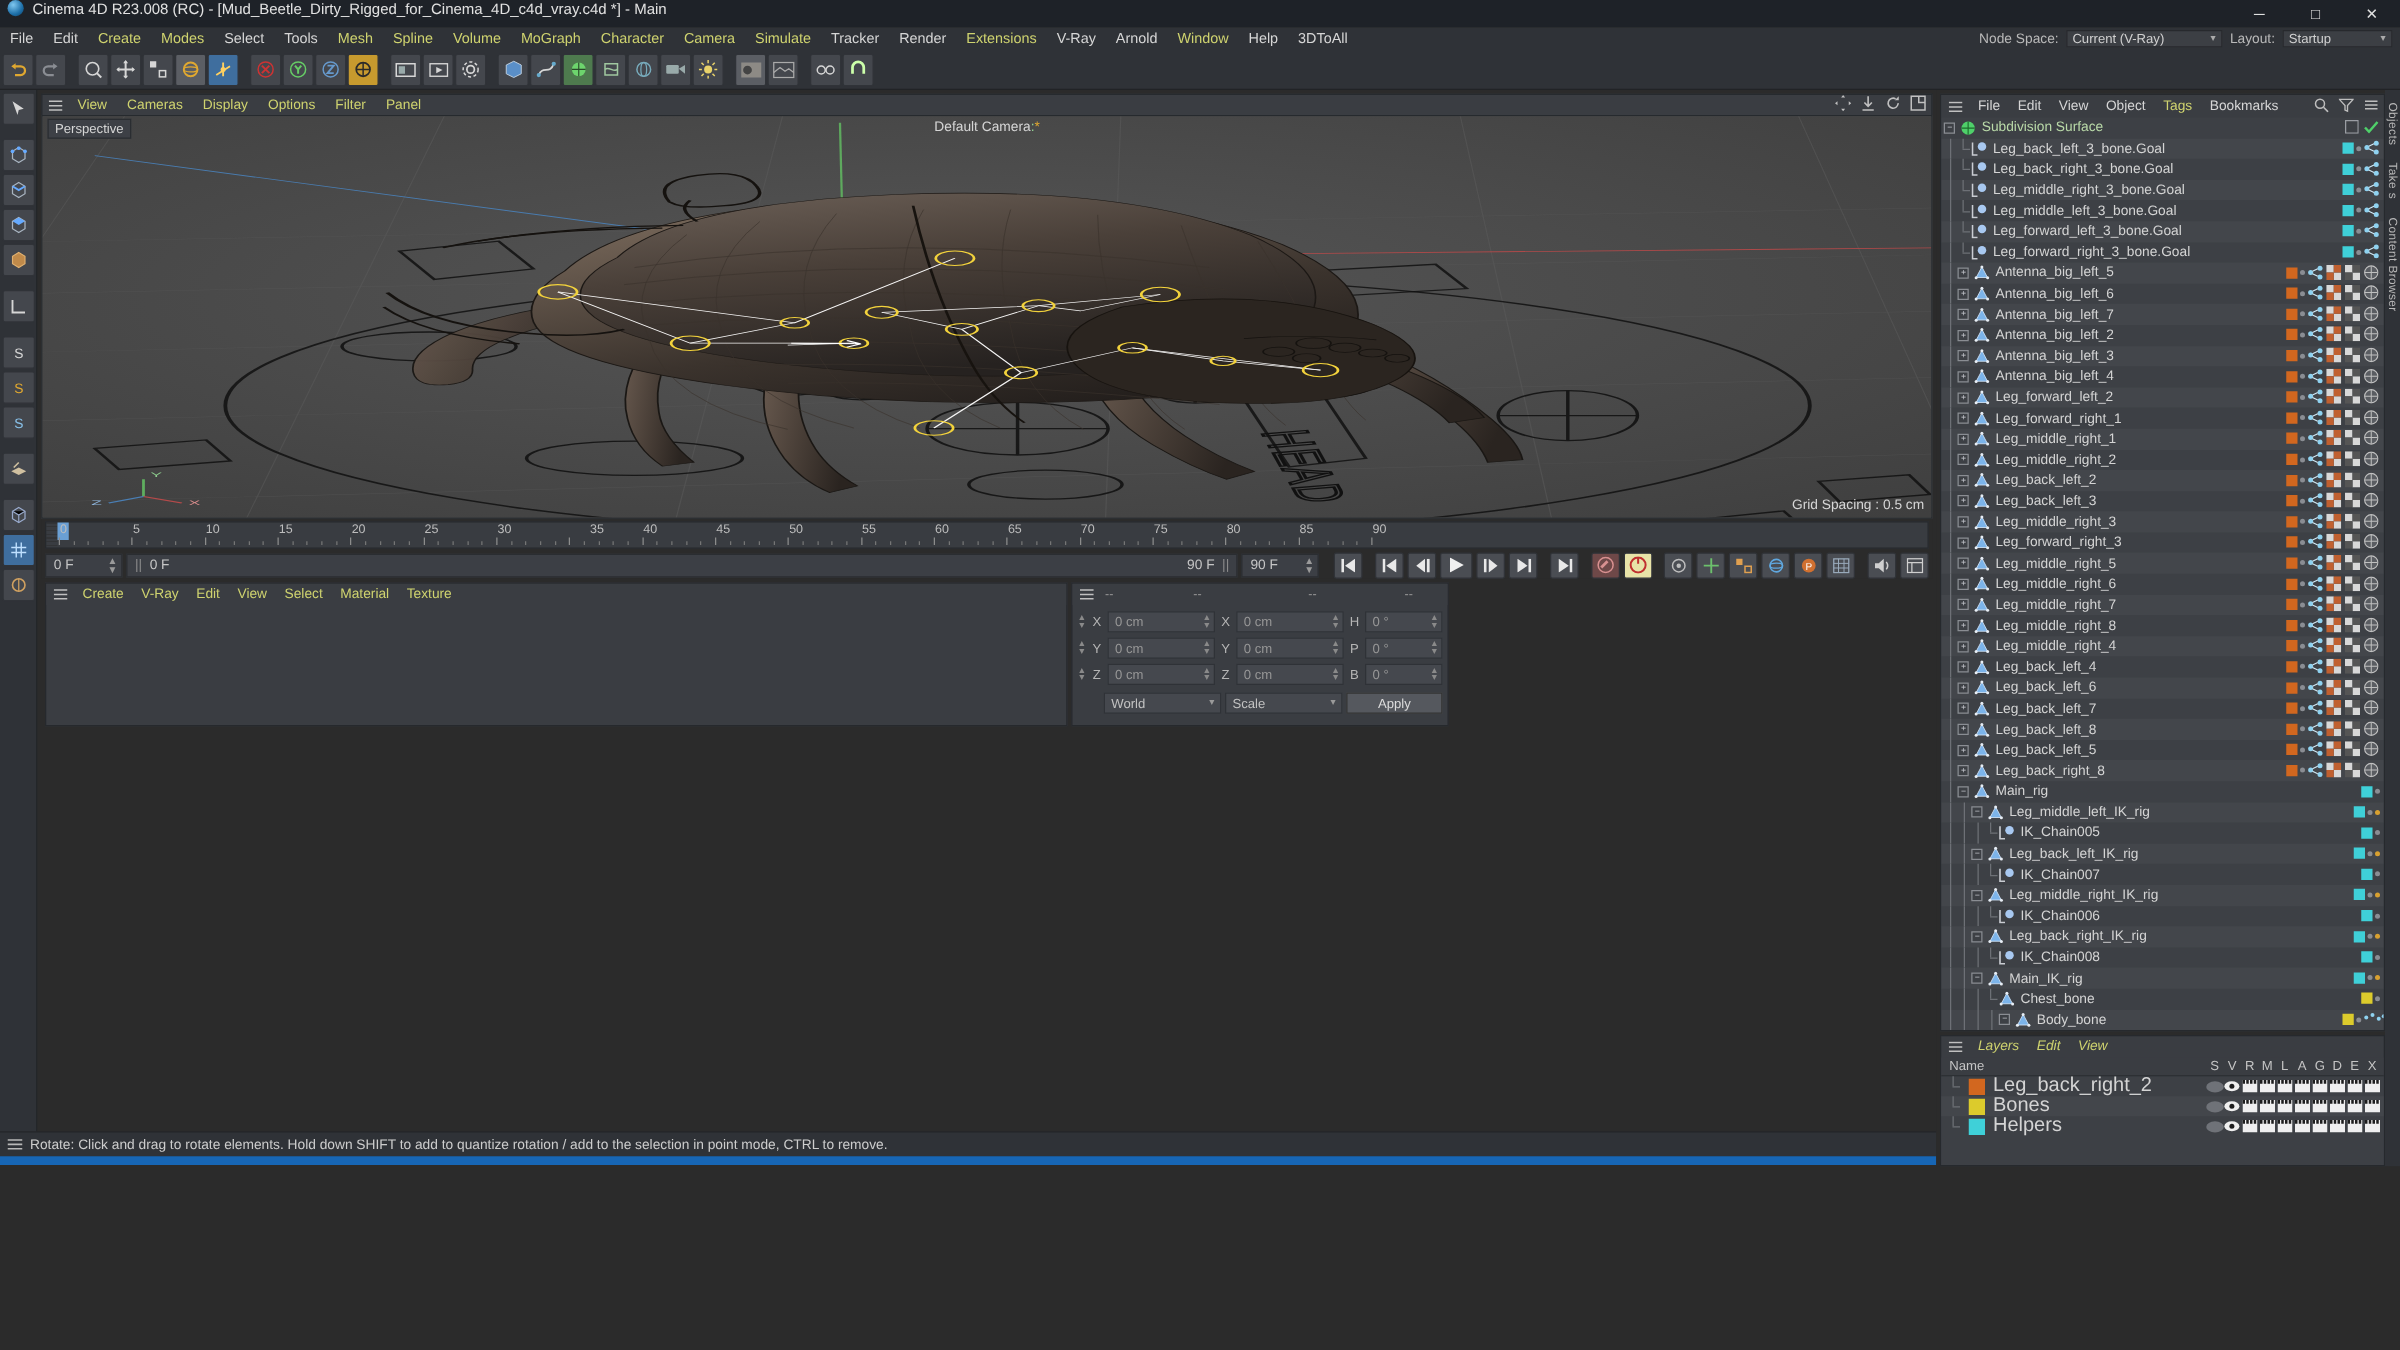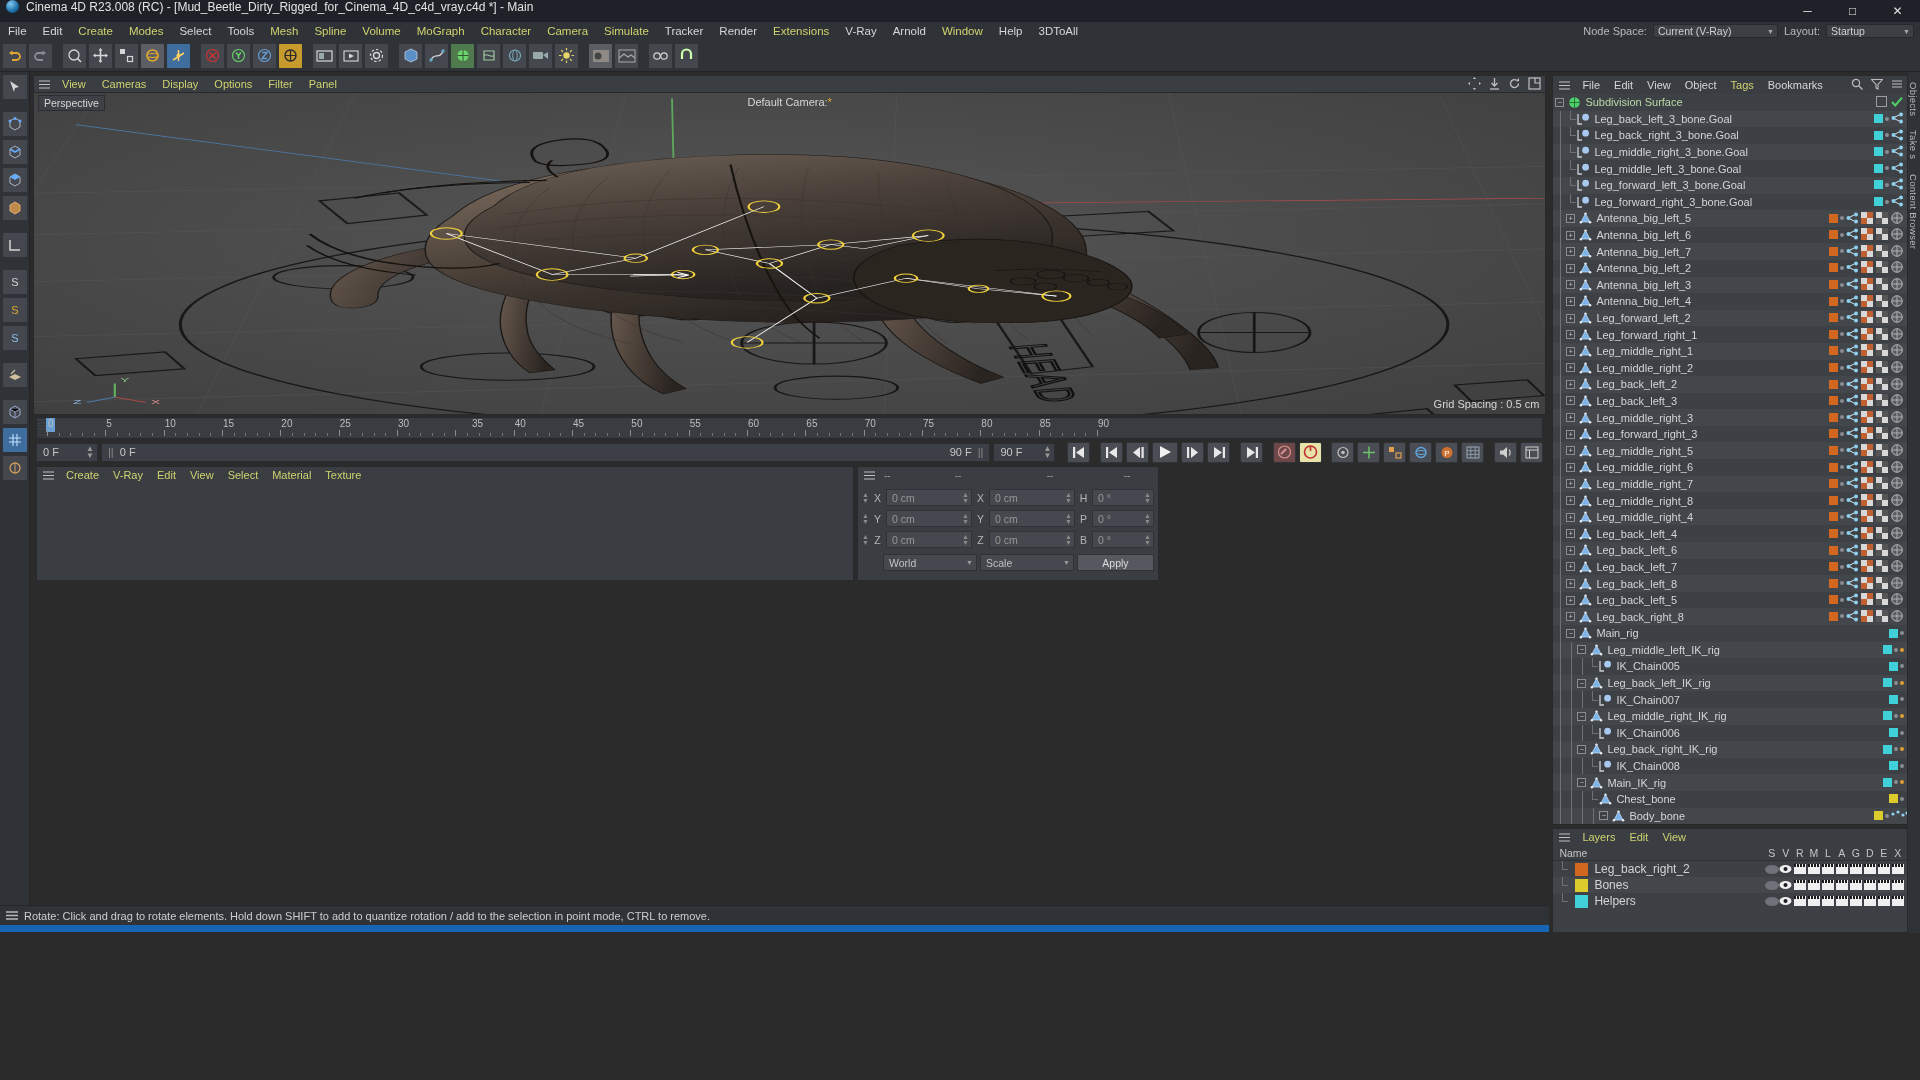--- a/index.html
+++ b/index.html
@@ -185,29 +185,29 @@
   .ddot { width:4px; height:4px; border-radius:50%; background:#8a8d93;
     flex:0 0 auto; }
   .tagic { width:13px; height:13px; flex:0 0 auto; }
 
   
   #layers { height:105px; margin-top:3px; background:#3a3d42;
     border:1px solid #26292d; display:flex; flex-direction:column; }
   #laymenu { height:17px; display:flex; align-items:center; font-size:11px; }
   #laymenu .burger { width:22px; display:flex; align-items:center;
     justify-content:center; }
-  #laymenu .mi { padding:0 7px; color:#cfd36f; line-height:17px; }
+  #laymenu .mi { padding:0 7px; color:#cfd36f; line-height:17px;font-style:italic; }
   #layhead { height:15px; background:#3a3d42; display:flex; align-items:center;
     font-size:10.5px; color:#c5c5c5; border-bottom:1px solid #2d3034;
     position:relative; }
   #layhead .nm { padding-left:6px; }
   #layhead .cols { position:absolute; right:2px; display:flex; }
   #layhead .cols span { width:14px; text-align:center; }
   #laylist { flex:1; background:#3d4045; }
-  .lrow { height:16px; display:flex; align-items:center; font-size:12px;
+  .lrow { height:16px; display:flex; align-items:center; font-size:16px;
     position:relative; }
   .lrow.alt { background:#43464b; }
   .lelbow { width:16px; height:100%; position:relative; margin-left:6px; }
   .lelbow::before { content:""; position:absolute; left:3px; top:0; height:50%;
     width:1px; background:#6d7076; }
   .lelbow::after { content:""; position:absolute; left:3px; top:50%; width:6px;
     height:1px; background:#6d7076; }
   .lswatch { width:13px; height:13px; margin-right:6px; flex:0 0 auto; }
   .lname { color:#d4d4d4; }
   .lcols { position:absolute; right:2px; display:flex; align-items:center; }

